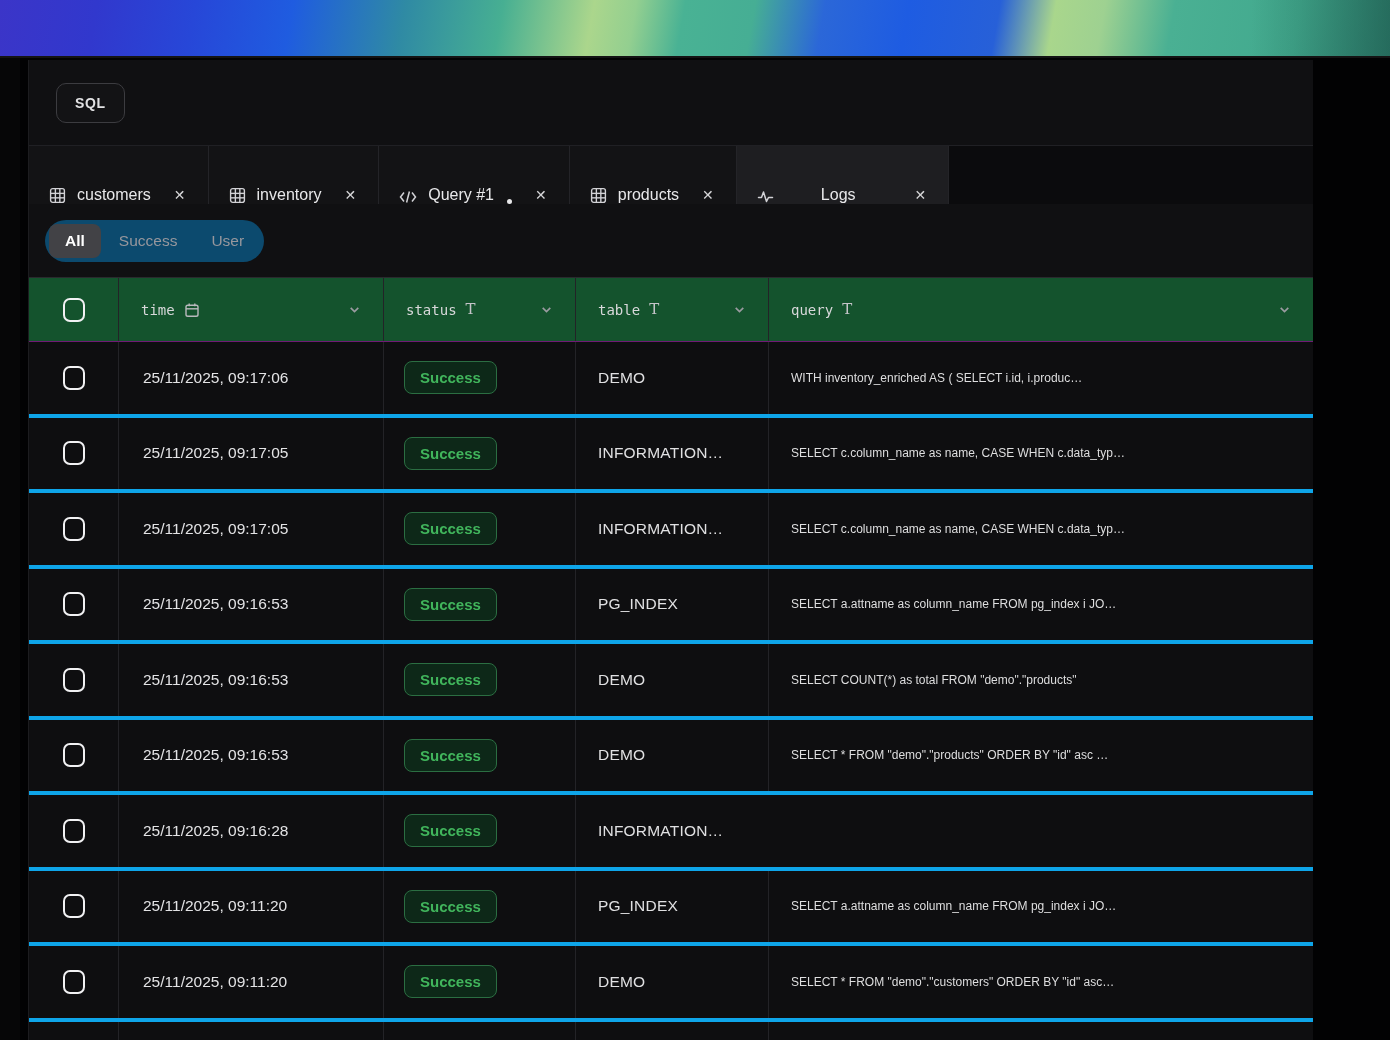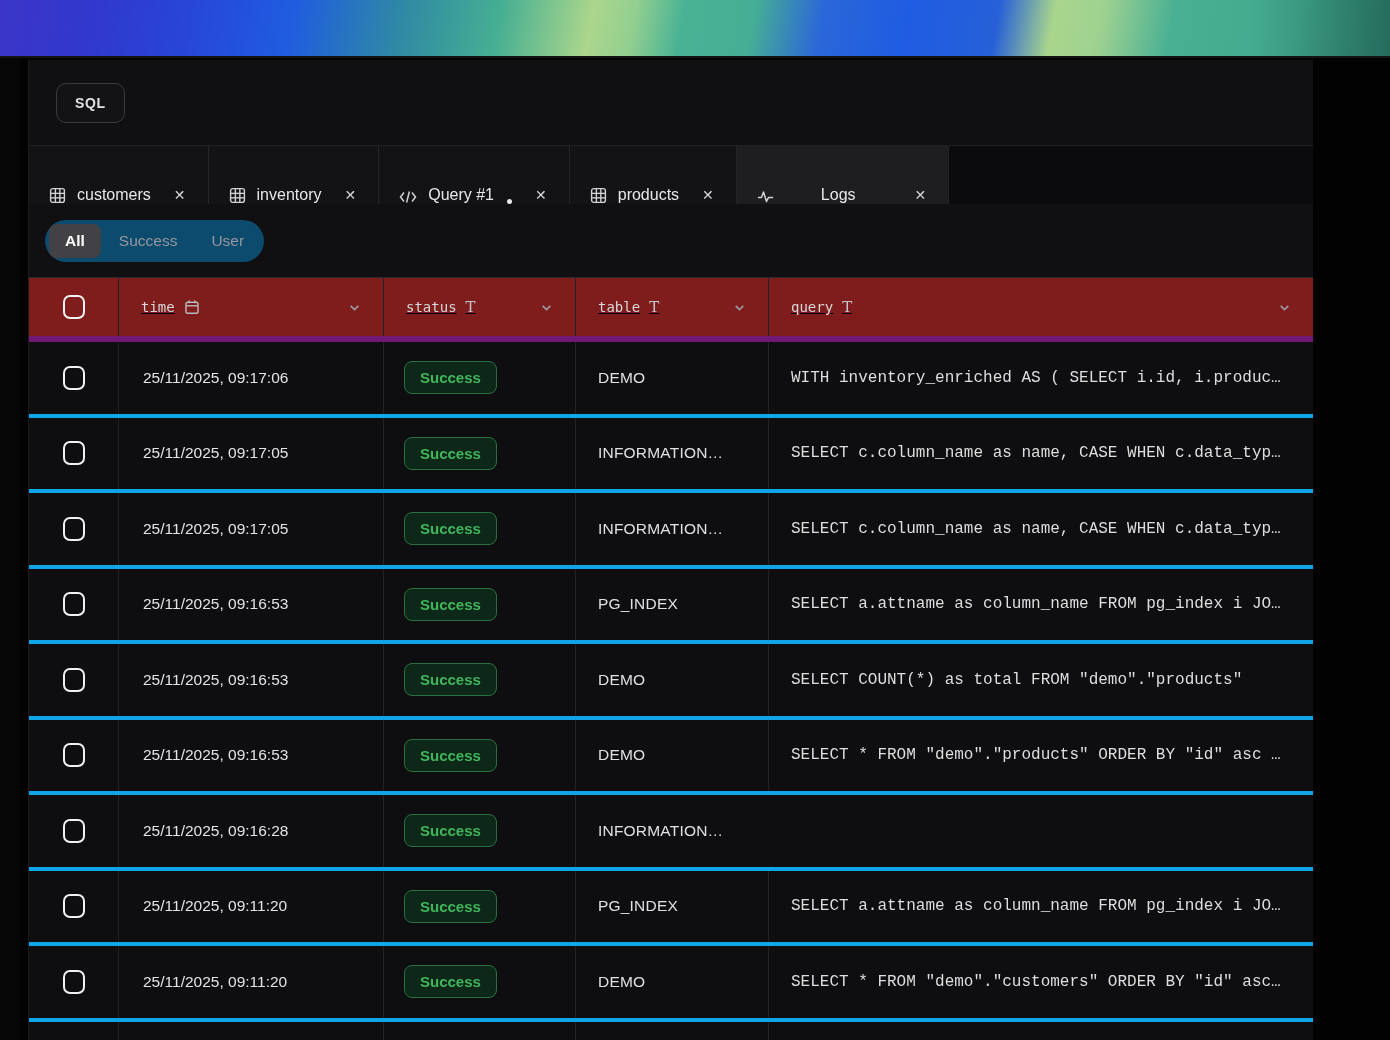--- a/index.html
+++ b/index.html
@@ -56,21 +56,21 @@
   .filterbar { height:73px; display:flex; align-items:center; padding-left:16px; }
   .segmented { display:inline-flex; align-items:center; background:#0c4a6e; border-radius:21px; padding:4px; gap:2px; }
   .segment { border:none; background:transparent; color:#97979d; font-size:15.5px; padding:8px 16px; border-radius:8px; font-family:inherit; }
   .segment.active { background:#424246; color:#ffffff; font-weight:600; }
 
   
   .grid { border-top:1px solid #2a2a2e; }
   .grid-row, .grid-header {
     display:grid; grid-template-columns:90px 265px 192px 193px 1fr;
   }
-  .grid-header { height:64px; background:#7f1d1d; border-bottom:6px solid #701a75;text-decoration:underline; }
+  .grid-header { height:64px; background:#14532d; border-bottom:1px solid #701a75; }
   .grid-row { height:75.5px; border-bottom:4px solid #0ea5e9; background:#0e0e10; }
   .cell { display:flex; align-items:center; border-right:1px solid #232327; min-width:0; }
   .cell:last-child { border-right:none; }
   .cell-check { justify-content:center; }
   .checkbox { width:22px; height:24px; border:2px solid #f1f1f3; border-radius:7px; background:transparent; }
 
   .hcell { padding:0 22px; gap:9px; color:#d8d8da; font-family:"DejaVu Sans Mono", monospace; font-size:14px; }
   .hcell .spacer { flex:1; }
   .h-icon { color:#b9b9bd; display:flex; align-items:center; }
   .t-glyph { font-family:"DejaVu Serif", serif; font-size:15px; color:#c4c4c8; line-height:1; }
@@ -82,21 +82,21 @@
   .cell-status { padding-left:20px; }
   .badge {
     display:inline-block; padding:7px 15px; border-radius:8px;
     font-size:15px; font-weight:700;
     color:var(--success-text, #41b55c);
     background:var(--success-bg, #0d2818);
     border:1px solid var(--success-border, #2b6e42);
   }
   .c-query {
     padding-left:22px; padding-right:8px;
-    font-family:Liberation Mono, monospace; font-size:16px; color:#dededf;
+    font-family:Liberation Sans, sans-serif; font-size:12px; color:#dededf;
     white-space:nowrap; overflow:hidden;
   }
   .grid-row.partial { border-bottom:none; }
 </style>
 </head>
 <body>
 
 <div class="wallpaper"></div>
 
 <div class="left-strip"></div>

